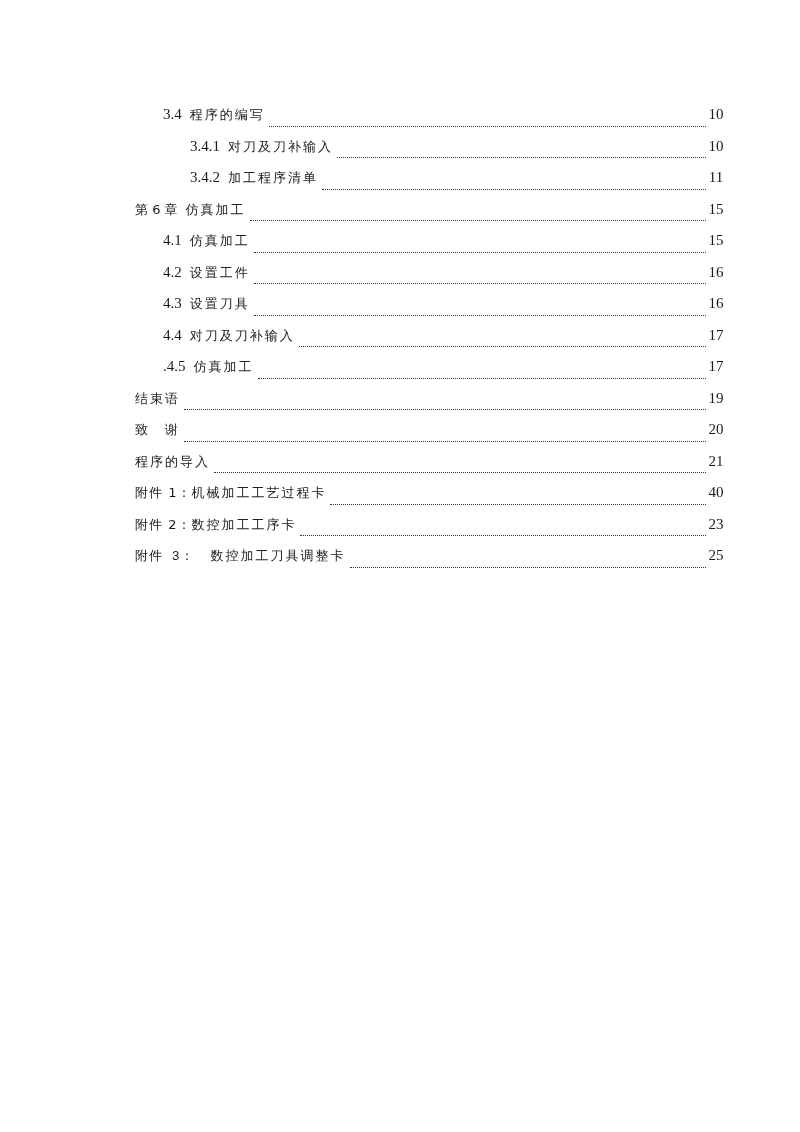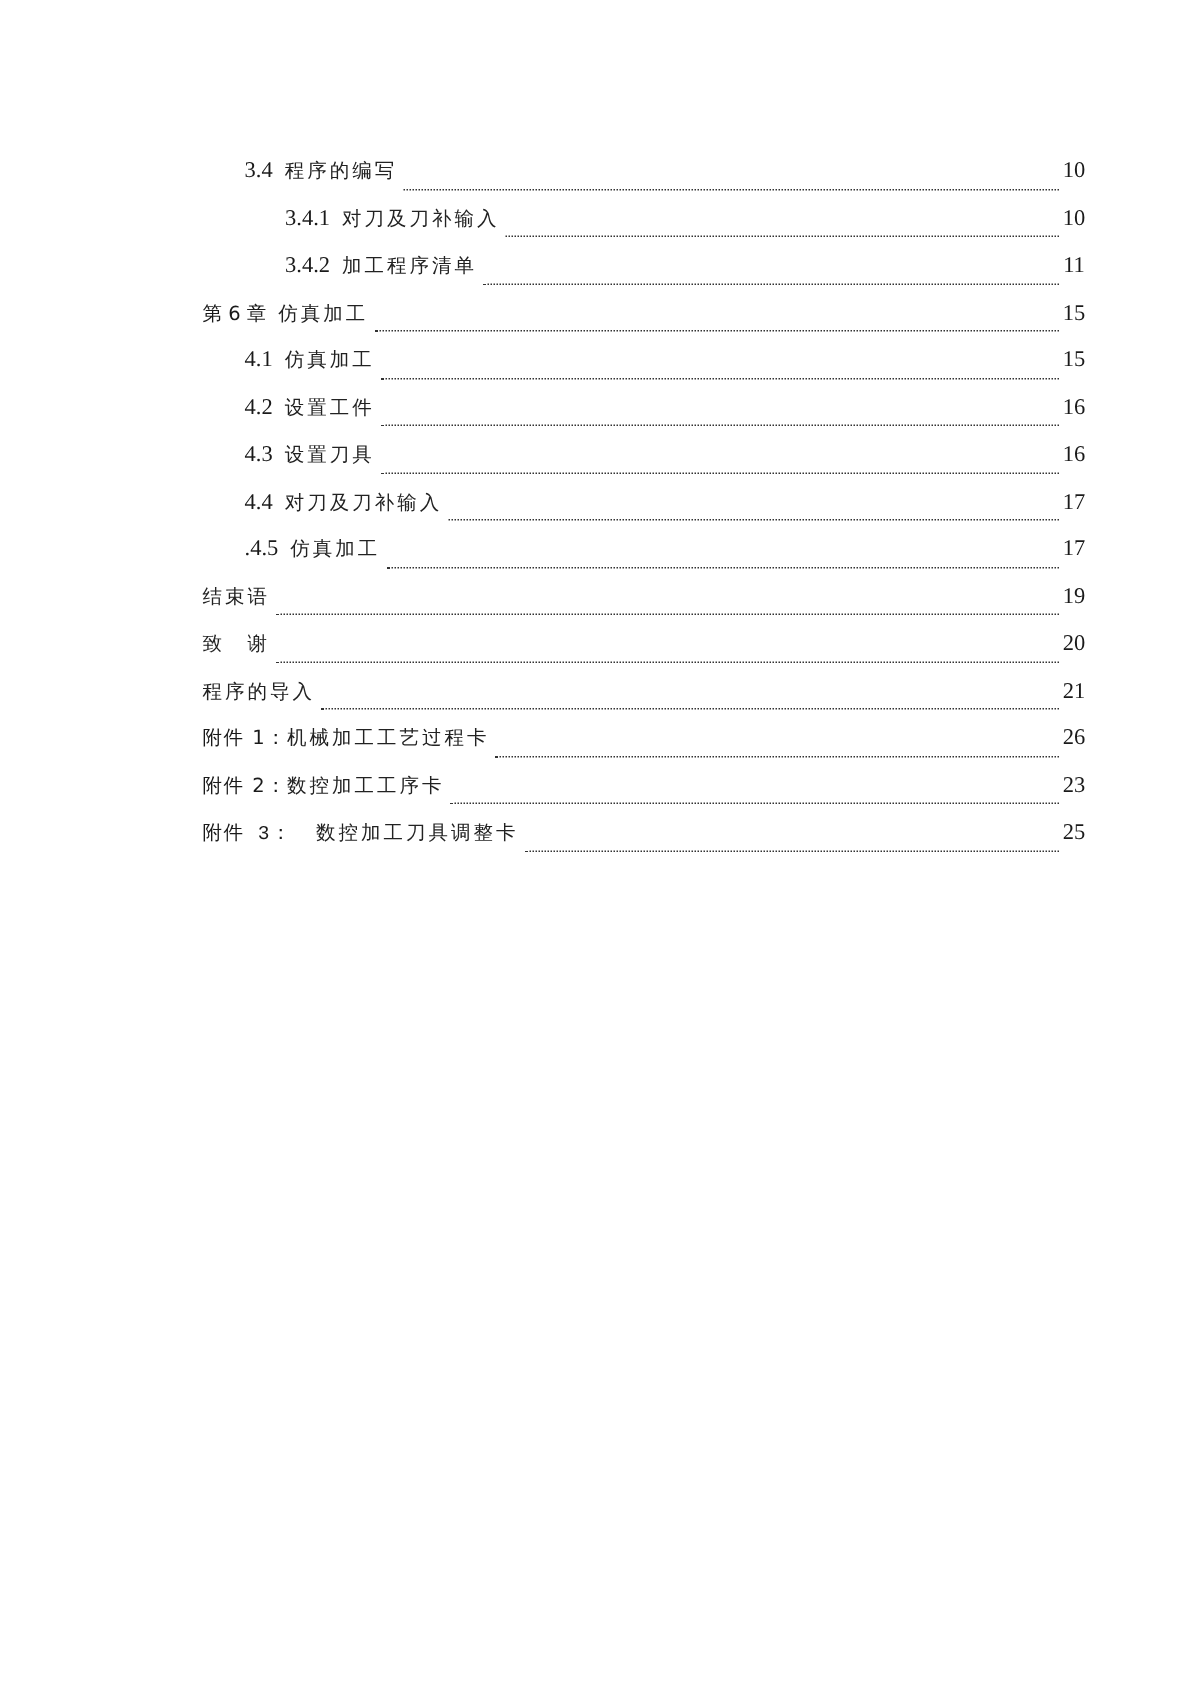--- a/index.html
+++ b/index.html
@@ -129,21 +129,21 @@
   </div>
   <div class="toc-row lvl1">
     <span class="toc-title">程序的导入</span>
     <span class="toc-dots"></span>
     <span class="toc-page">21</span>
   </div>
   <div class="toc-row lvl1">
     <span class="toc-num" style="font-family:'DejaVu Sans','Liberation Sans',sans-serif;font-size:13px;margin-right:0;letter-spacing:1px;">附件 1：</span>
     <span class="toc-title">机械加工工艺过程卡</span>
     <span class="toc-dots"></span>
-    <span class="toc-page">26</span>
+    <span class="toc-page">40</span>
   </div>
   <div class="toc-row lvl1">
     <span class="toc-num" style="font-family:'DejaVu Sans','Liberation Sans',sans-serif;font-size:13px;margin-right:0;letter-spacing:1px;">附件 2：</span>
     <span class="toc-title">数控加工工序卡</span>
     <span class="toc-dots"></span>
     <span class="toc-page">23</span>
   </div>
   <div class="toc-row lvl1">
     <span class="toc-num" style="font-family:Liberation Mono, monospace;font-size:13px;margin-right:16px;letter-spacing:1px;">附件 3：</span>
     <span class="toc-title">数控加工刀具调整卡</span>

